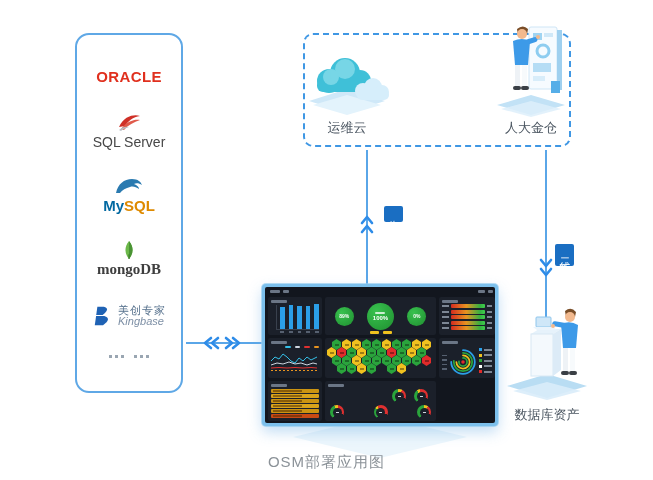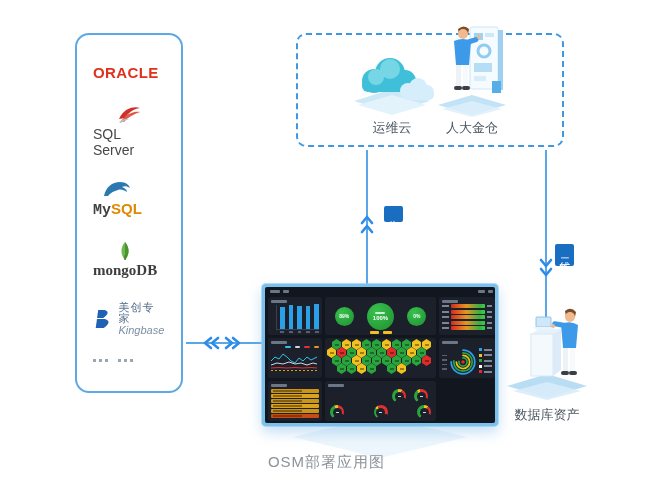--- a/index.html
+++ b/index.html
@@ -2,43 +2,43 @@
 <html><head>
 <meta charset="utf-8">
 <style>
   html,body{margin:0;padding:0;background:#fff;}
   #canvas{position:relative;width:653px;height:480px;background:#fff;overflow:hidden;
           font-family:"Liberation Sans",sans-serif;}
 
   
   .db-box{position:absolute;left:75px;top:33px;width:108px;height:360px;background:#fff;
           border:2px solid #5fa8e6;border-radius:14px;display:flex;flex-direction:column;
-          align-items:flex-start;justify-content:space-evenly;padding:6px 16px;box-sizing:border-box;}
+          align-items:center;justify-content:space-evenly;padding:6px 4px;box-sizing:border-box;}
   .logo{display:flex;flex-direction:column;align-items:center;gap:2px;}
   .oracle-txt{font-size:15px;font-weight:700;color:#e0301e;letter-spacing:.4px;}
   .sqlsrv-txt{font-size:14px;color:#474747;}
   .mysql-txt{font-size:15px;font-weight:700;}
-  .mysql-my{color:#404040;font-family:Liberation Mono, monospace;}
+  .mysql-my{color:#0369a1;}
   .mysql-sql{color:#de8a00;}
   .mongo-txt{font-size:15px;font-weight:700;color:#3e3e3e;font-family:"Liberation Serif",serif;}
   .kb-row{display:flex;align-items:center;gap:4px;}
   .kb-col{display:flex;flex-direction:column;line-height:1.05;}
   .kb-cn{font-size:11px;color:#55708c;letter-spacing:1px;}
   .kb-en{font-size:11px;color:#7d8fa5;font-style:italic;}
   .dm-txt{font-size:15px;font-weight:700;color:#16418c;letter-spacing:1px;}
   .dots{display:flex;gap:3px;}
   .dot{width:3px;height:3px;background:#9aa6b2;}
   .dot.gap{margin-left:7px;}
   .side-label{position:absolute;font-size:14px;color:#4a5560;text-align:center;}
   .db-label{left:75px;top:402px;width:108px;}
 
   
-  .remote-box{position:absolute;left:296px;top:33px;width:268px;height:114px;
+  .remote-box{position:absolute;left:303px;top:33px;width:268px;height:114px;
               border:2px dashed #3f97e4;border-radius:10px;box-sizing:border-box;
-              display:flex;justify-content:center;align-items:flex-end;padding-bottom:8px;}
+              display:flex;justify-content:space-between;align-items:flex-end;padding-bottom:8px;}
   .remote-item{display:flex;flex-direction:column;align-items:center;gap:2px;}
   .remote-lbl{font-size:13px;color:#4a5560;}
 
   
   .line{position:absolute;background:#5aa6e8;}
   .chev{position:absolute;}
   .v-badge{position:absolute;background:#1a6ec2;color:#fff;writing-mode:vertical-rl;
            text-orientation:upright;font-size:11px;letter-spacing:3px;padding:5px 4px;
            border-radius:2px;line-height:1;}
 

